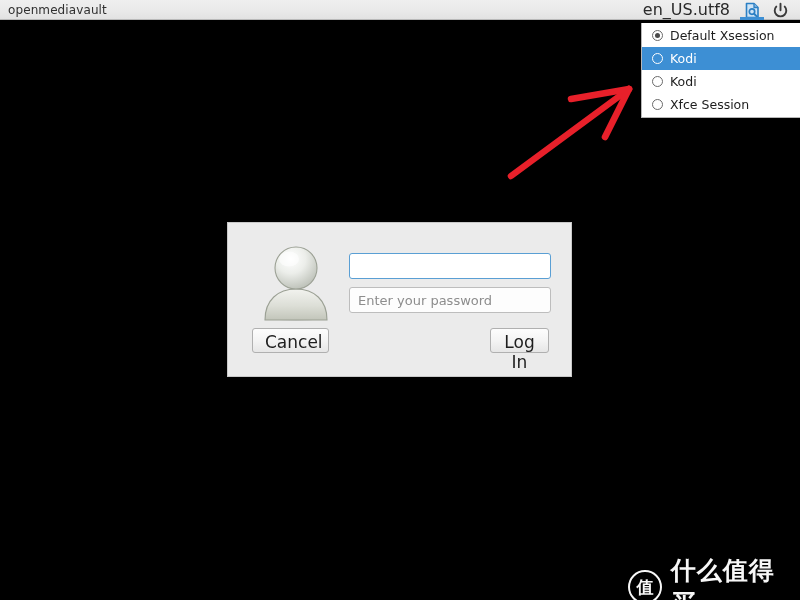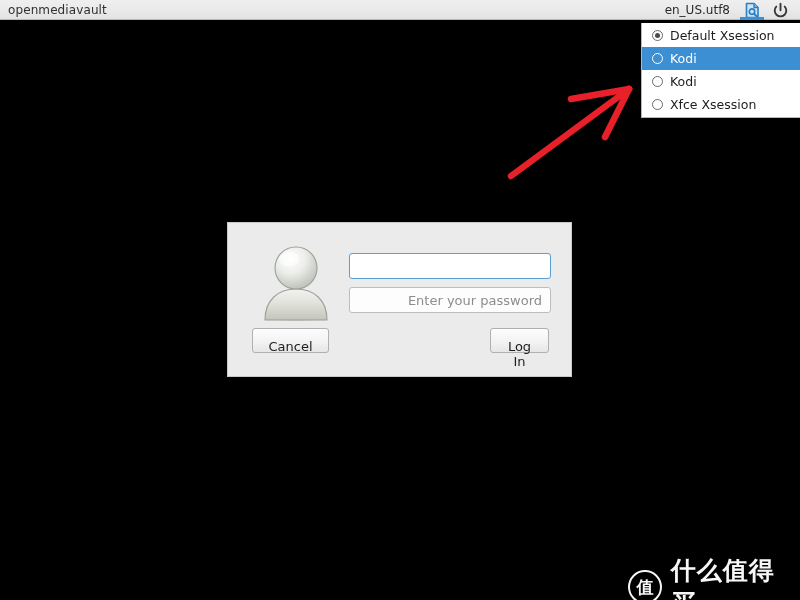--- a/index.html
+++ b/index.html
@@ -43,21 +43,21 @@
   }
   #topbar-right {
     position: absolute;
     right: 0;
     top: 0;
     height: 20px;
     display: flex;
     align-items: center;
   }
   #locale-label {
-    font-size: 12px;
+    font-size: 16px;
     color: #2a2a2a;
     margin-right: 8px;
     line-height: 20px;
   }
   .tb-btn {
     position: relative;
     width: 28px;
     height: 20px;
     display: flex;
     align-items: center;
@@ -169,38 +169,37 @@
   #username-field {
     top: 30px;
     border: 1.6px solid #5a9fd4;
     color: #222;
   }
   #password-field {
     top: 64px;
     border: 1px solid #bdbdbd;
     color: #222;
     background: #fdfdfd;
-    text-align: right;
   }
   #password-field::placeholder {
     color: #8d8d8d;
     opacity: 1;
   }
   .dlg-btn {
     position: absolute;
     height: 25px;
     box-sizing: border-box;
     border: 1px solid #b0b0b0;
     border-radius: 3px;
     background: linear-gradient(to bottom, #fdfdfd 0%, #f4f4f4 50%, #e6e6e6 100%);
-    font-size: 13px;
+    font-size: 17px;
     color: #1e1e1e;
     font-family: "DejaVu Sans", "Liberation Sans", sans-serif;
     cursor: default;
-    padding: 10px 12px;
+    padding: 3px 12px;
   }
   #cancel-button {
     left: 24px;
     top: 105px;
     width: 77px;
   }
   #login-button {
     right: 22px;
     top: 105px;
     width: 59px;
@@ -275,21 +274,21 @@
       <div class="menu-row selected">
         <span class="radio"></span>
         <span>Kodi</span>
       </div>
       <div class="menu-row">
         <span class="radio"></span>
         <span>Kodi</span>
       </div>
       <div class="menu-row">
         <span class="radio"></span>
-        <span>Xfce Xsession</span>
+        <span>Xfce Session</span>
       </div>
     </div>
 
   <svg id="annotation-arrow" viewBox="0 0 150 115">
     <g stroke="#e8202a" stroke-width="6.5" fill="none" stroke-linecap="round">
       <line x1="16" y1="101" x2="134" y2="14"></line>
       <line x1="134" y1="14" x2="76" y2="24"></line>
       <line x1="134" y1="14" x2="110" y2="62"></line>
     </g>
   </svg>

